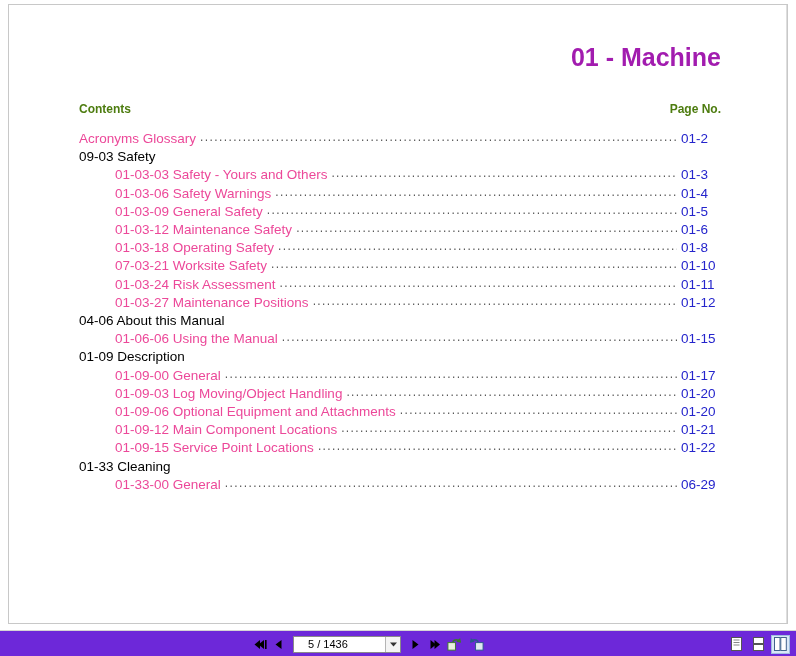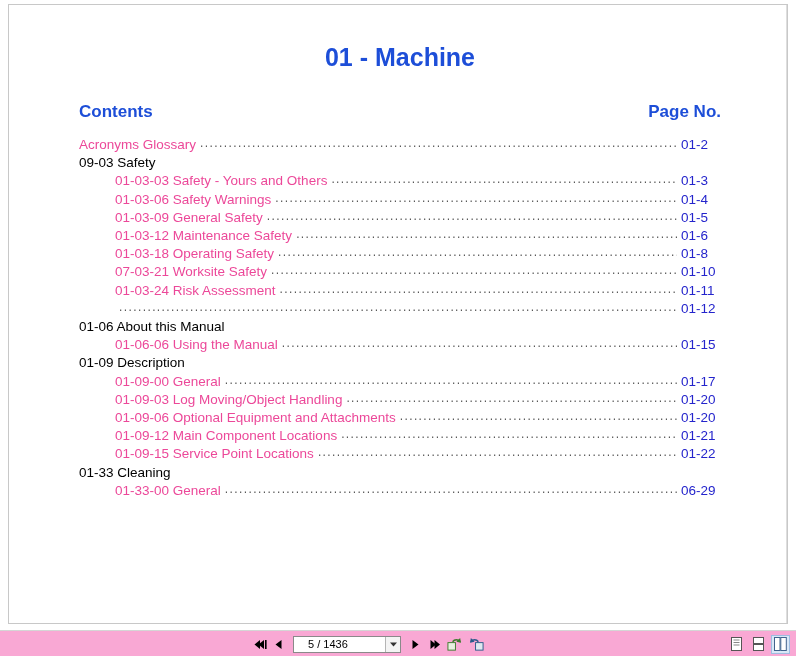--- a/index.html
+++ b/index.html
@@ -31,34 +31,34 @@
     height: 620px;
     background: #ffffff;
     border: 1px solid #c8c8c8;
     box-sizing: border-box;
     overflow: hidden;
   }
   .page-inner {
     padding: 26px 66px 0 70px;
   }
   .doc-title {
-    text-align: center;
+    text-align: right;
     font-size: 25px;
     font-weight: bold;
-    color: #1d4ed8;
+    color: #a21caf;
     letter-spacing: 0px;
     margin: 12px 0 30px 0;
     font-family: "Liberation Sans", sans-serif;
   }
   .head-row {
     display: flex;
     justify-content: space-between;
-    font-size: 17px;
+    font-size: 12px;
     font-weight: bold;
-    color: #1d4ed8;
+    color: #4d7c0f;
     margin-bottom: 14px;
   }
   .toc {
     font-size: 13.5px;
     color: #000000;
   }
   .toc-line {
     display: flex;
     align-items: baseline;
     line-height: 18.2px;
@@ -102,21 +102,21 @@
     flex: 1 1 auto;
   }
 
   
   .toolbar {
     position: absolute;
     left: 0;
     top: 630px;
     width: 796px;
     height: 26px;
-    background: #f9a8d4;
+    background: #6d28d9;
     border-top: 1px solid #d5d5d5;
     display: flex;
     align-items: center;
     box-sizing: border-box;
   }
   .tb-center {
     position: absolute;
     left: 252px;
     top: 0;
     height: 26px;
@@ -246,25 +246,26 @@
             <span class="entry-link">07-03-21 Worksite Safety</span>
             <span class="dots">.......................................................................................................................</span>
             <span class="pageno">01-10</span>
           </div>
           <div class="toc-line level2">
             <span class="entry-link">01-03-24 Risk Assessment</span>
             <span class="dots">.......................................................................................................................</span>
             <span class="pageno">01-11</span>
           </div>
           <div class="toc-line level2">
+            <span class="entry-link">01-03-27 Maintenance Positions</span>
             <span class="dots">.......................................................................................................................</span>
             <span class="pageno">01-12</span>
           </div>
           <div class="toc-line level1">
-            <span class="entry-plain">01-06 About this Manual</span>
+            <span class="entry-plain">04-06 About this Manual</span>
             <span class="nodots"></span>
           </div>
           <div class="toc-line level2">
             <span class="entry-link">01-06-06 Using the Manual</span>
             <span class="dots">.......................................................................................................................</span>
             <span class="pageno">01-15</span>
           </div>
           <div class="toc-line level1">
             <span class="entry-plain">01-09 Description</span>
             <span class="nodots"></span>

